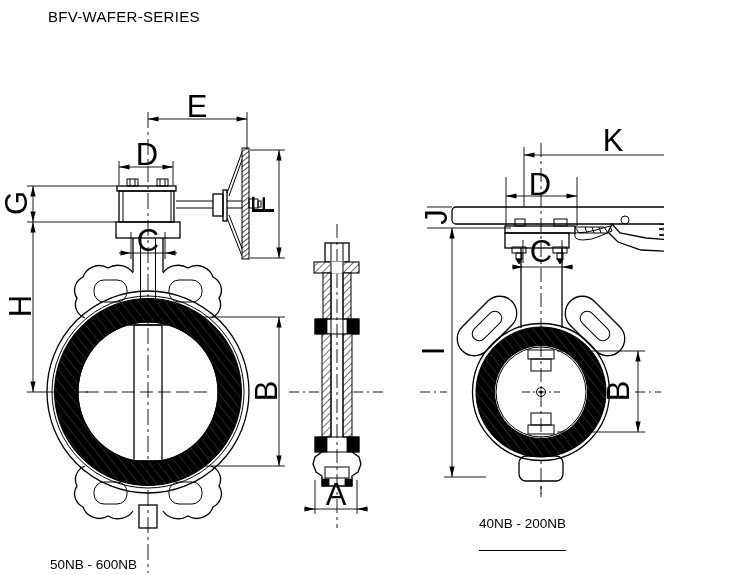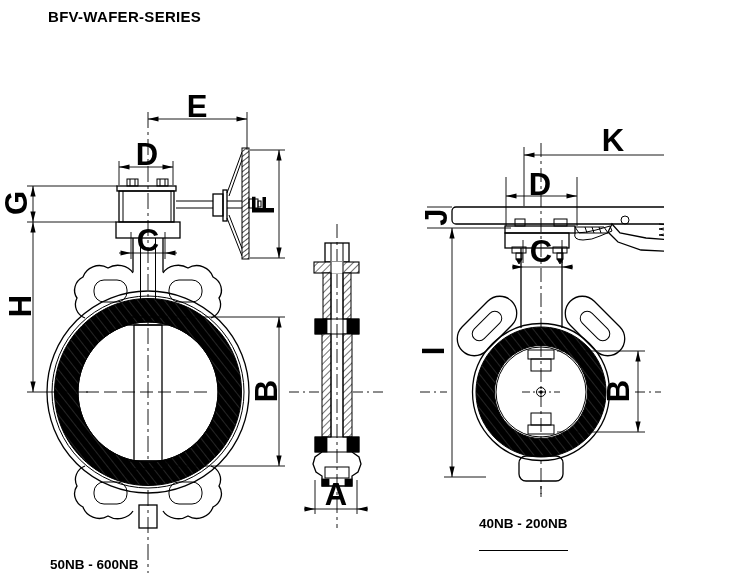--- a/index.html
+++ b/index.html
@@ -1,17 +1,17 @@
 <!DOCTYPE html>
 <html><head>
 <meta charset="utf-8">
 <style>
   html,body{margin:0;padding:0;background:#fff;}
   #stage{position:relative;width:664px;height:575px;background:#fff;overflow:hidden;
-         font-family:"Liberation Sans", sans-serif;font-weight:bold;}
+         font-family:"Liberation Sans", sans-serif;}
   #drawing{position:absolute;left:0;top:0;}
   .lbl{position:absolute;color:#000;font-family:"Liberation Sans",sans-serif;
        line-height:1;white-space:nowrap;}
   .dimletter{font-size:31px;transform:translate(-50%,-50%);}
   .dimletter.rot{transform:translate(-50%,-50%) rotate(-90deg);}
   .title{font-size:15px;letter-spacing:0.3px;}
   .range{font-size:13.5px;border-bottom:1.5px solid #000;padding-bottom:19px;}
   svg .ln{stroke:#000;fill:none;stroke-width:1.3;}
   svg .thin{stroke:#000;fill:none;stroke-width:1;}
   svg .dim{stroke:#000;fill:none;stroke-width:0.9;}

